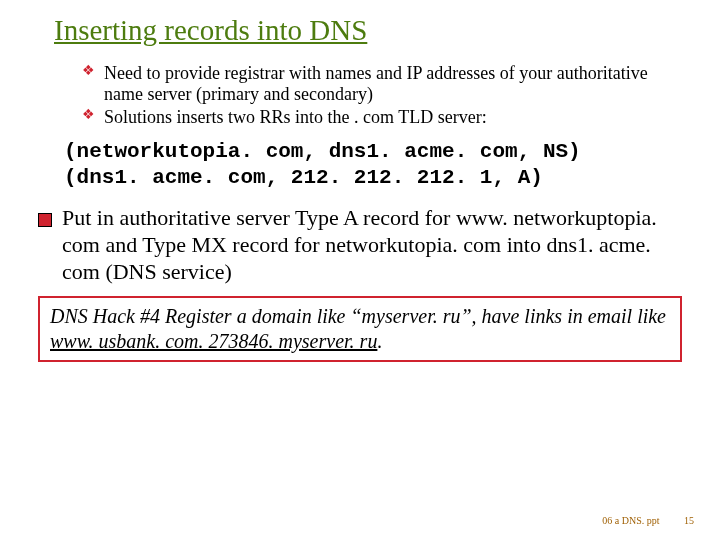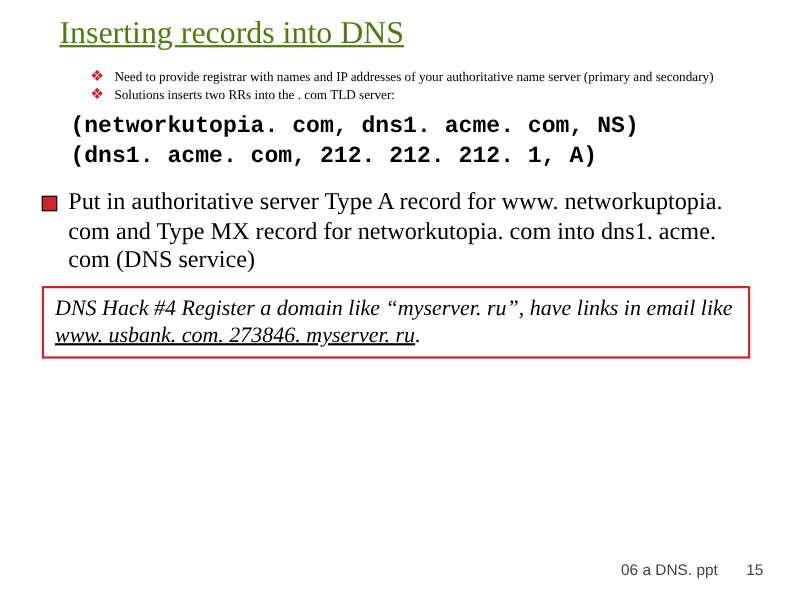--- a/index.html
+++ b/index.html
@@ -32,21 +32,21 @@
     position:absolute;
     left:2px;top:8px;
     width:12px;height:12px;
     background:#d0232f;
     border:1px solid #000;
   }
   ul.sub{list-style:none;padding:0;margin:4px 0 10px 46px}
   ul.sub>li{
     position:relative;
     padding-left:22px;
-    font-size:12px;
+    font-size:18px;
     line-height:1.18;
     margin-bottom:2px;
   }
   ul.sub>li::before{
     content:"\2756"; 
     position:absolute;
     left:0;top:0;
     color:#d0232f;
     font-size:14px;
   }
@@ -63,23 +63,23 @@
     margin:10px 2px 0 2px;
     padding:6px 10px;
     font-size:20px;
     font-style:italic;
     line-height:1.25;
   }
   .hacklink{color:#000000;text-decoration:underline}
   .footer{
     position:absolute;
     right:26px;bottom:14px;
-    font-family:Liberation Sans, sans-serif;
-    font-size:14px;
-    color:#404040;
+    font-family:Liberation Serif, serif;
+    font-size:10px;
+    color:#a16207;
   }
   .footer .pg{margin-left:22px}
 </style>
 </head>
 <body>
 
 <div class="slide">
   <h1 class="title">Inserting records into DNS</h1>
 
   <ul class="top">

